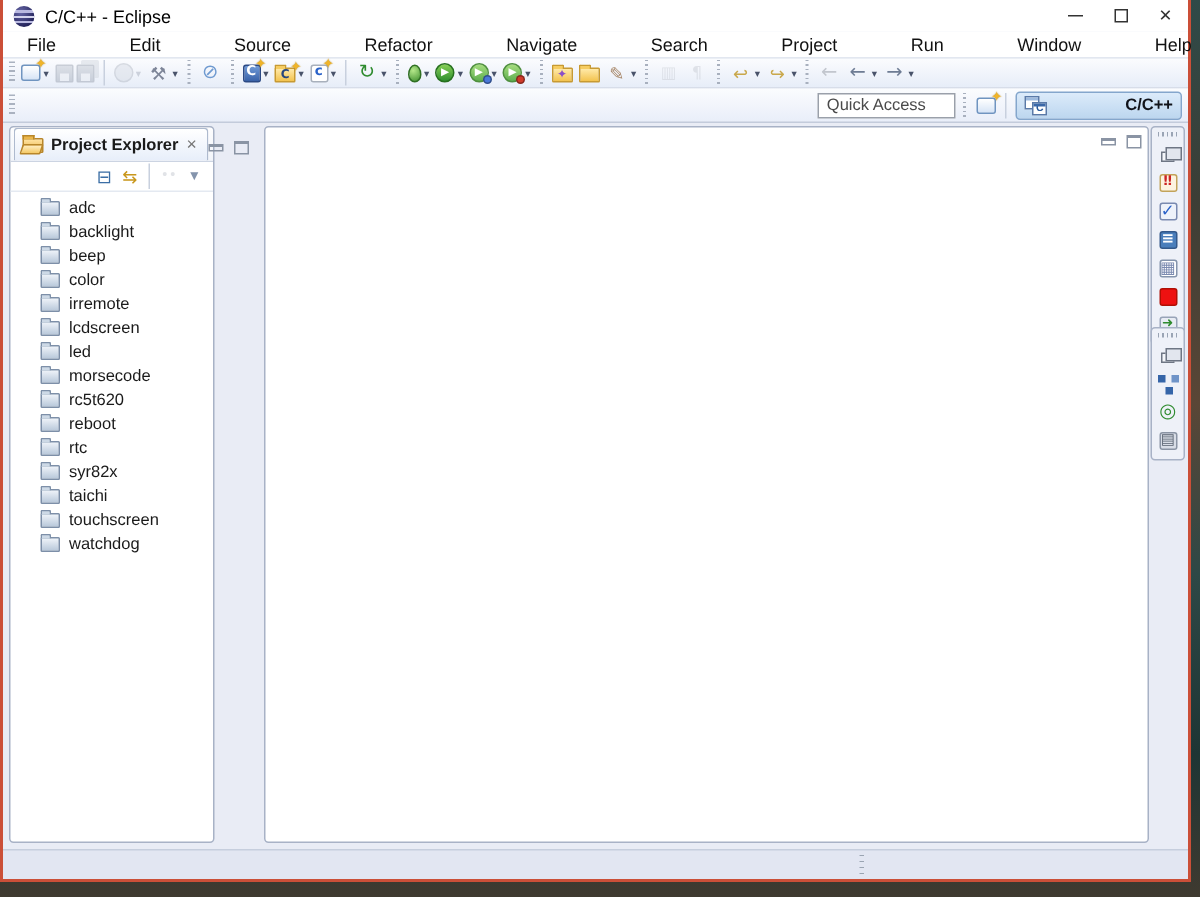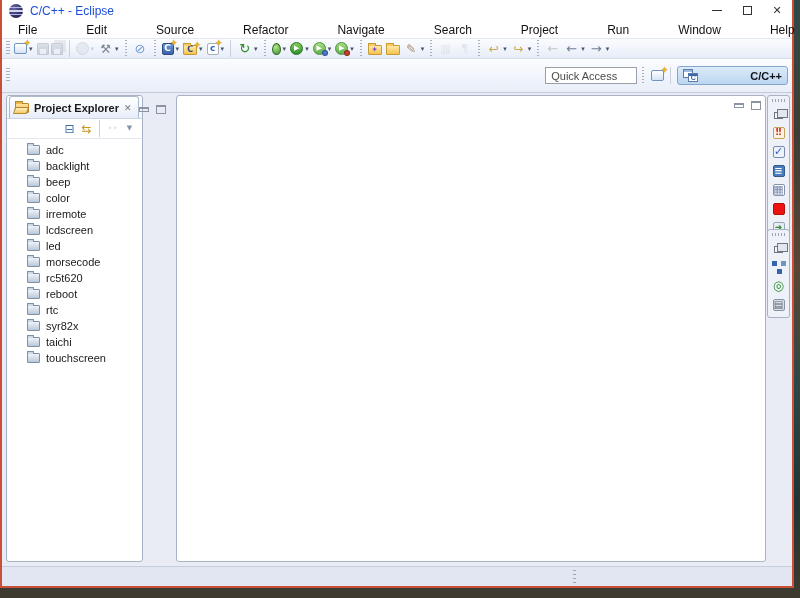--- a/index.html
+++ b/index.html
@@ -14,31 +14,31 @@
     border-left:2px solid #cb4f38; border-right:2px solid #cb4f38; border-bottom:2px solid #cb4f38;
     background:#e9ecf5; display:flex; flex-direction:column;
   }
   
   .titlebar { height:21px; background:#fff; display:flex; align-items:center; padding-left:7px; flex:none; }
   .eclipse-logo { width:14px; height:14px; border-radius:50%;
     background:
       linear-gradient(180deg, transparent 3px,#b9b9e0 3px,#b9b9e0 4.5px,transparent 4.5px,transparent 6.5px,#d5d5ee 6.5px,#d5d5ee 8px,transparent 8px,transparent 10px,#b9b9e0 10px,#b9b9e0 11.5px,transparent 11.5px),
       radial-gradient(circle at 35% 30%, #6868a8, #26265e 70%);
     flex:none; }
-  .title-text { font-size:12px; color:#1d4ed8; margin-left:7px; }
+  .title-text { font-size:12px; color:#000000; margin-left:7px; }
   .win-controls { margin-left:auto; display:flex; height:100%; }
   .wc { width:30px; display:flex; align-items:center; justify-content:center; color:#333; font-size:11px; }
   .wc .minbar { width:10px; height:1px; background:#333; }
   .wc .maxbox { width:9px; height:9px; border:1px solid #333; }
   
   .menubar { height:17px; background:#fff; display:flex; align-items:center; padding-left:8px; flex:none;gap:33px; }
   .menu-item { font-size:12px; color:#111; padding:0 8px; cursor:default; }
   
   .toolbar1 { height:21px; background:linear-gradient(#fbfcfe,#e7edf8); border-top:1px solid #e2e7f0; border-bottom:1px solid #d7dde9; display:flex; align-items:center; padding-left:2px; flex:none; }
-  .toolbar2 { height:34px; background:linear-gradient(#fbfcfe,#e9eef9); border-bottom:1px solid #c3cbdb; display:flex; align-items:center; flex:none; padding:0 4px 0 2px; }
+  .toolbar2 { height:23px; background:linear-gradient(#fbfcfe,#e9eef9); border-bottom:1px solid #c3cbdb; display:flex; align-items:center; flex:none; padding:0 4px 0 2px; }
   .grip { width:4px; height:15px; margin:0 2px;
     background:repeating-linear-gradient(180deg,#aab2c0 0 1px, transparent 1px 3px); }
   .tbbtn { display:inline-flex; align-items:center; height:19px; padding:0 1px; margin:0 1px; border-radius:2px; position:relative; }
   .tbbtn.dis { opacity:.42; }
   .ic { min-width:15px; height:15px; display:inline-flex; align-items:center; justify-content:center;
         position:relative; font-family:"DejaVu Sans", sans-serif; line-height:1; }
   .ic.shape-window { min-width:13px; width:13px; height:11px; border-radius:2px;
         background:linear-gradient(#ffffff,#d6e4f6); border:1px solid #6f94c0; }
   .ic.shape-square { min-width:12px; width:12px; height:12px; border-radius:2px; font-weight:bold; }
   .ic.shape-folder { min-width:14px; width:14px; height:10px; border-radius:1px; margin-top:2px;
@@ -360,20 +360,24 @@
           <span class="tlabel">syr82x</span>
         </div>
           <div class="titem">
           <span class="tfold"></span>
           <span class="tlabel">taichi</span>
         </div>
           <div class="titem">
           <span class="tfold"></span>
           <span class="tlabel">touchscreen</span>
         </div>
+          <div class="titem">
+          <span class="tfold"></span>
+          <span class="tlabel">watchdog</span>
+        </div>
         </div>
     </div>
 
     <div class="panel" id="editor">
       <span class="panel-btns">
         <span class="pmin"></span>
         <span class="pmax"></span>
       </span>
     </div>
 

